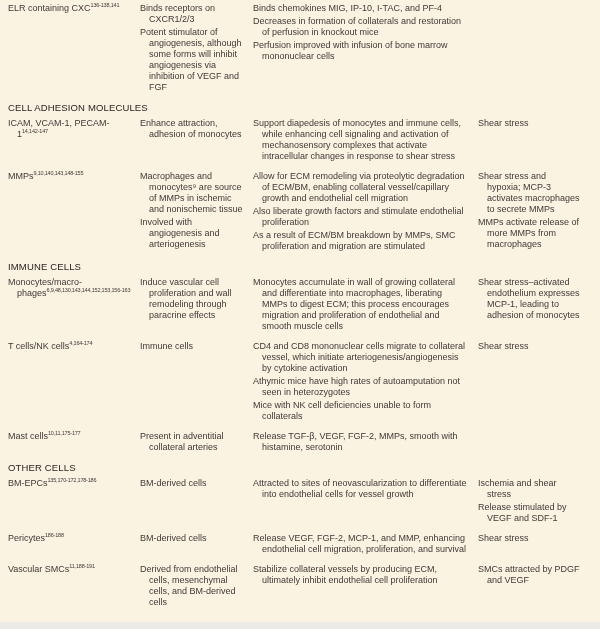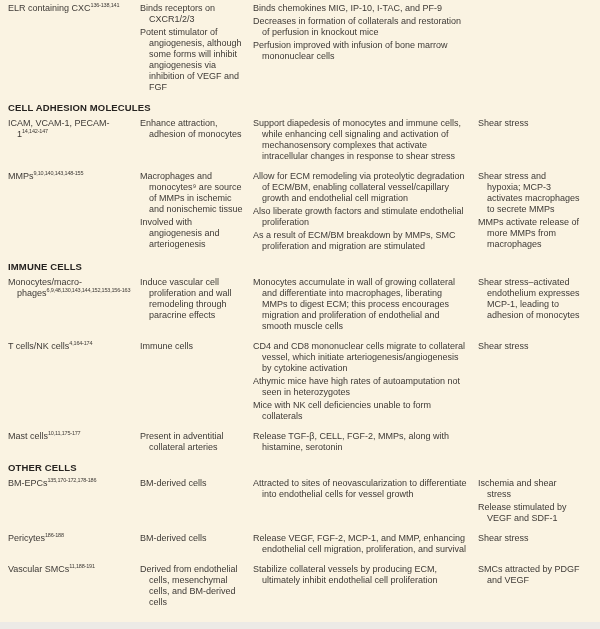--- a/index.html
+++ b/index.html
@@ -29,21 +29,21 @@
   }
   .cell.name-cell{padding-right:0;overflow:visible;}
   .para{
     margin:0 0 2px 0;
     padding-left:9px;
     text-indent:-9px;
   }
   .section-header{
     font-size:9.5px;
     line-height:12px;
-    font-weight:bold;
+    font-weight:normal;
     color:#262320;
     letter-spacing:.15px;
     margin:5px 0 4px 0;
   }
   sup{
     font-size:5.5px;
     line-height:0;
     letter-spacing:-.2px;
     vertical-align:super;
     white-space:nowrap;
@@ -62,21 +62,21 @@
   <div class="table" id="table">
       <div class="row">
         <div class="cell name-cell">
           <p class="para">ELR containing CXC<sup>136-138,141</sup></p>
         </div>
         <div class="cell">
           <p class="para">Binds receptors on CXCR1/2/3</p>
           <p class="para">Potent stimulator of angiogenesis, although some forms will inhibit angiogenesis via inhibition of VEGF and FGF</p>
         </div>
         <div class="cell">
-          <p class="para">Binds chemokines MIG, IP-10, I-TAC, and PF-9</p>
+          <p class="para">Binds chemokines MIG, IP-10, I-TAC, and PF-4</p>
           <p class="para">Decreases in formation of collaterals and restoration of perfusion in knockout mice</p>
           <p class="para">Perfusion improved with infusion of bone marrow mononuclear cells</p>
         </div>
       </div>
       <div class="section-header">CELL ADHESION MOLECULES</div>
       <div class="row">
         <div class="cell name-cell">
           <p class="para">ICAM, VCAM-1, PECAM-1<sup>14,142-147</sup></p>
         </div>
         <div class="cell">
@@ -139,21 +139,21 @@
         </div>
       </div>
       <div class="row">
         <div class="cell name-cell">
           <p class="para">Mast cells<sup>10,11,175-177</sup></p>
         </div>
         <div class="cell">
           <p class="para">Present in adventitial collateral arteries</p>
         </div>
         <div class="cell">
-          <p class="para">Release TGF-β, CELL, FGF-2, MMPs, along with histamine, serotonin</p>
+          <p class="para">Release TGF-β, VEGF, FGF-2, MMPs, smooth with histamine, serotonin</p>
         </div>
         <div class="cell"></div>
       </div>
       <div class="section-header">OTHER CELLS</div>
       <div class="row">
         <div class="cell name-cell">
           <p class="para">BM-EPCs<sup>135,170-172,178-186</sup></p>
         </div>
         <div class="cell">
           <p class="para">BM-derived cells</p>

